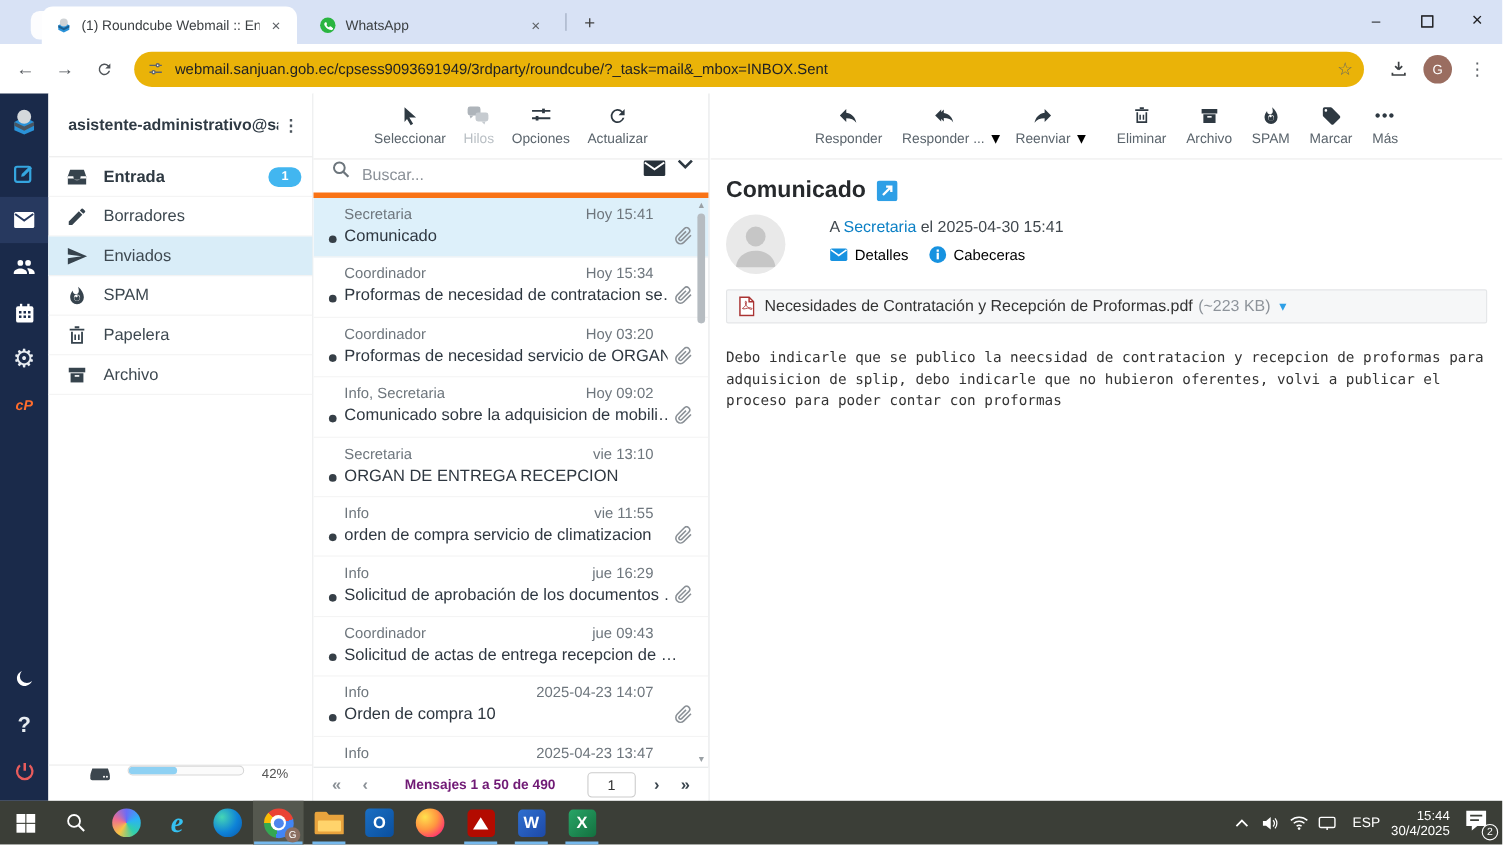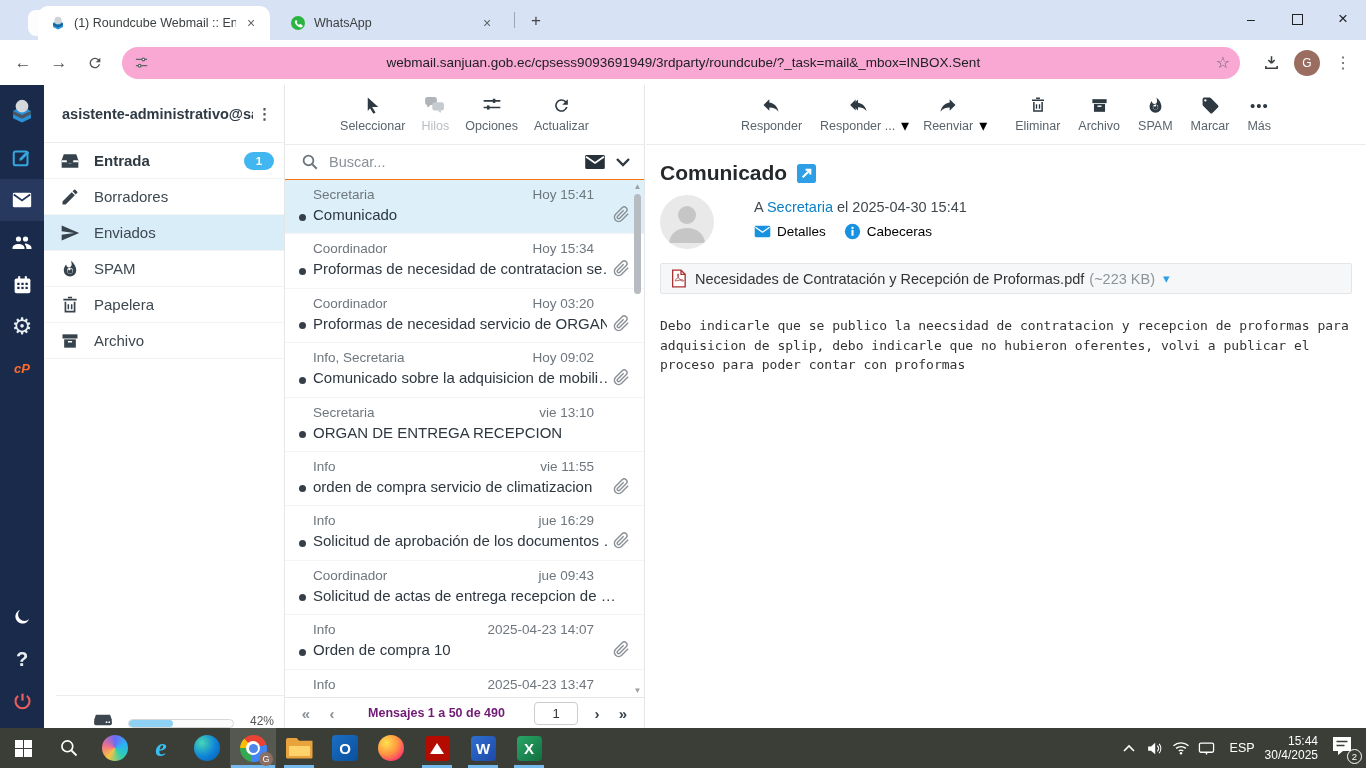--- a/index.html
+++ b/index.html
@@ -19,21 +19,21 @@
   .tab-divider { position:absolute; left:514px; top:12px; width:1px; height:16px; background:#9aa6bb; }
   .newtab-btn { position:absolute; left:524px; top:9px; width:24px; height:24px; font-size:17px; color:#444; display:flex; align-items:center; justify-content:center; }
   .win-controls { position:absolute; right:0; top:0; height:38px; display:flex; }
   .win-btn { width:46px; height:100%; display:flex; align-items:center; justify-content:center; color:#202124; font-size:14px; }
   .restore-glyph { width:11px; height:11px; position:relative; }
   .restore-glyph::before { content:""; position:absolute; left:0; bottom:0; width:9px; height:9px; border:1px solid #202124; background:#d8e2f5; }
   .restore-glyph::after { content:""; position:absolute; right:0; top:0; width:9px; height:9px; border:1px solid #202124; }
   .browser-toolbar { position:absolute; left:0; top:40px; width:100%; height:45px; background:#fff; display:flex; align-items:center; }
   .nav-btn { width:30px; height:30px; display:flex; align-items:center; justify-content:center; font-size:17px; color:#50555a; margin-left:6px; }
   .nav-btn:first-child { margin-left:8px; }
-  .omnibox { flex:1; height:32px; margin:0 10px 0 12px; background:#f9a8d4; border-radius:16px; display:flex; align-items:center; padding:0 10px 0 12px;text-align:center; }
+  .omnibox { flex:1; height:32px; margin:0 10px 0 12px; background:#eab308; border-radius:16px; display:flex; align-items:center; padding:0 10px 0 12px; }
   .omni-url { flex:1; font-size:13.5px; color:#202124; white-space:nowrap; overflow:hidden; }
   .omni-star { font-size:16px; color:#5f6368; margin-left:8px; }
   .tb-right { display:flex; align-items:center; margin-right:8px; }
   .tb-icon { width:30px; height:30px; display:flex; align-items:center; justify-content:center; margin-left:6px; color:#3c4043; }
   .avatar-g { width:26px; height:26px; border-radius:50%; background:#9a6d60; color:#fff; font-size:12px; display:flex; align-items:center; justify-content:center; }
   .kebab { font-size:16px; color:#5f6368; }
 
   
   .app { position:absolute; left:0; top:85px; width:1366px; height:643px; background:#fff; }
 
@@ -52,35 +52,35 @@
   .folders { position:absolute; left:44px; top:0; bottom:0; width:241px; background:#fff; border-right:1px solid #e4e6e8; }
   .acct-row { height:58px; display:flex; align-items:center; padding:0 8px 0 18px; border-bottom:1px solid #ececec; }
   .acct-name { flex:1; font-size:14.5px; font-weight:bold; color:#2f3a44; white-space:nowrap; overflow:hidden; }
   .acct-kebab { color:#4d565e; font-size:15px; font-weight:bold; padding:0 4px; }
   .folder-row { height:36px; display:flex; align-items:center; padding:0 10px 0 16px; border-bottom:1px solid #f3f3f3; color:#3d4850; }
   .folder-row .f-ico { width:20px; height:20px; margin-right:14px; color:#36434d; flex:none; }
   .folder-label { flex:1; font-size:15px; color:#3d4850; }
   .folder-row.unread .folder-label { font-weight:bold; color:#2e3942; }
   .folder-row.selected { background:#d9edf8; }
   .badge { min-width:30px; height:18px; border-radius:9px; background:#42b6f0; color:#fff; font-size:11.5px; font-weight:bold; display:flex; align-items:center; justify-content:center; padding:0 6px; }
-  .quota { position:absolute; left:0; bottom:0; width:100%; height:33px; border-top:1px solid #ececec; display:flex; align-items:flex-end; padding:0 14px 0 36px;margin-left:12px; }
+  .quota { position:absolute; left:0; bottom:0; width:100%; height:33px; border-top:1px solid #ececec; display:flex; align-items:flex-start; padding:0 14px 0 36px; }
   .quota-ico { width:22px; height:16px; color:#3c464e; margin-right:14px; }
   .quota-track { width:106px; height:9px; border:1px solid #d7d7d7; border-radius:5px; background:#fbfbfb; overflow:hidden; }
   .quota-fill { height:100%; background:#8ed1f3; border-radius:5px; }
   .quota-pct { margin-left:16px; font-size:12px; color:#555; }
 
   
   .maillist { position:absolute; left:285px; top:0; bottom:0; width:360px; background:#fff; border-right:1px solid #e4e6e8; }
   .list-toolbar { height:60px; display:flex; align-items:flex-start; justify-content:center; gap:8px; padding-top:9px; border-bottom:1px solid #ececec; }
   .tbtn { display:flex; flex-direction:column; align-items:center; color:#39444d; padding:0 4px; }
   .tbtn .t-ico { width:22px; height:22px; display:flex; align-items:center; justify-content:center; }
   .tbtn .t-label { font-size:12.5px; color:#5a646c; margin-top:3px; white-space:nowrap; }
   .tbtn.disabled { color:#b9bfc4; }
   .tbtn.disabled .t-label { color:#b9bfc4; }
-  .search-row { height:35px; display:flex; align-items:center; padding:0 10px 0 16px; border-bottom:1px solid #f97316; }
+  .search-row { height:35px; display:flex; padding:0 10px 0 16px; border-bottom:5px solid #f97316; }
   .search-ico { width:18px; height:18px; color:#6c757c; margin-right:10px; flex:none; }
   .search-input { flex:1; border:none; outline:none; font-size:14.5px; color:#333; font-family:"Liberation Sans",sans-serif; background:transparent; }
   .search-input::placeholder { color:#8a9097; }
   .scope-ico { width:22px; height:16px; color:#27313a; margin:0 10px 0 6px; flex:none; }
   .search-caret { color:#39444d; font-size:13px; margin-right:4px; }
   .rows { position:absolute; left:0; top:95px; right:0; bottom:31px; overflow:hidden; }
   .msg-row { height:54.4px; padding:7px 12px 0 28px; position:relative; border-bottom:1px solid #f4f4f4; }
   .msg-row.selected { background:#ddf0fa; }
   .msg-line1 { display:flex; justify-content:space-between; font-size:13.5px; color:#6e767d; padding-right:38px; }
   .msg-line2 { display:flex; align-items:center; margin-top:4px; padding-right:2px; }

